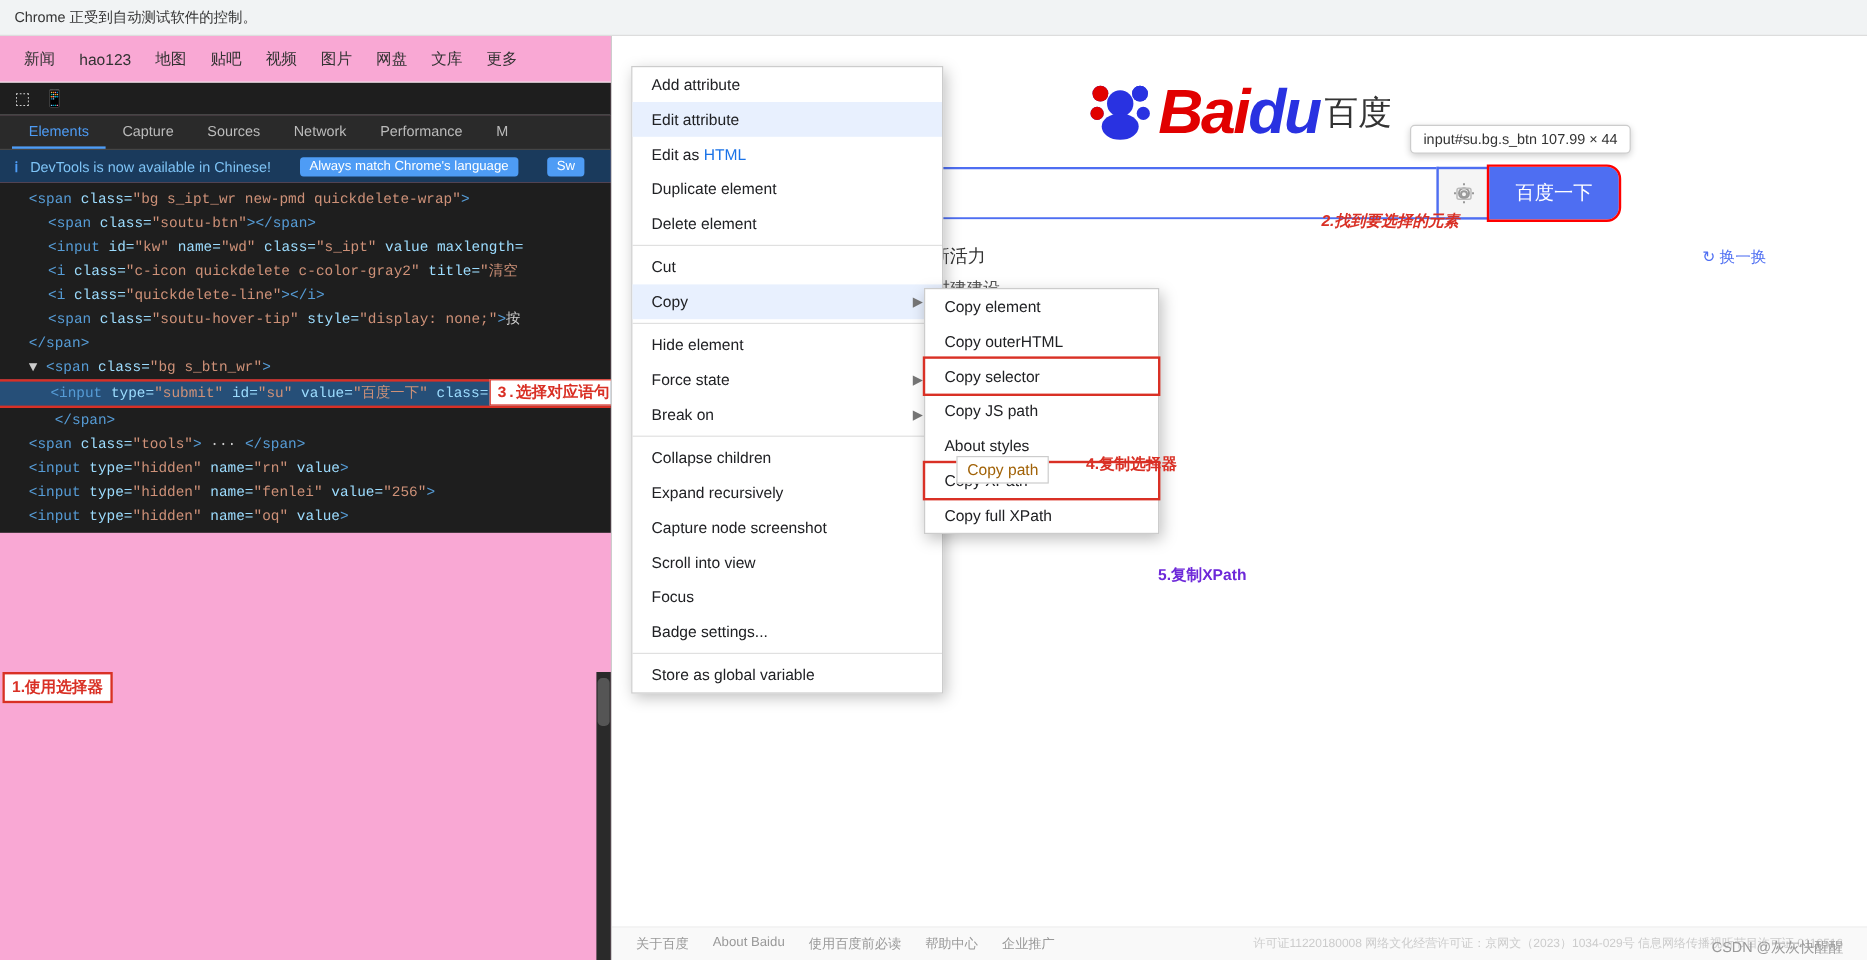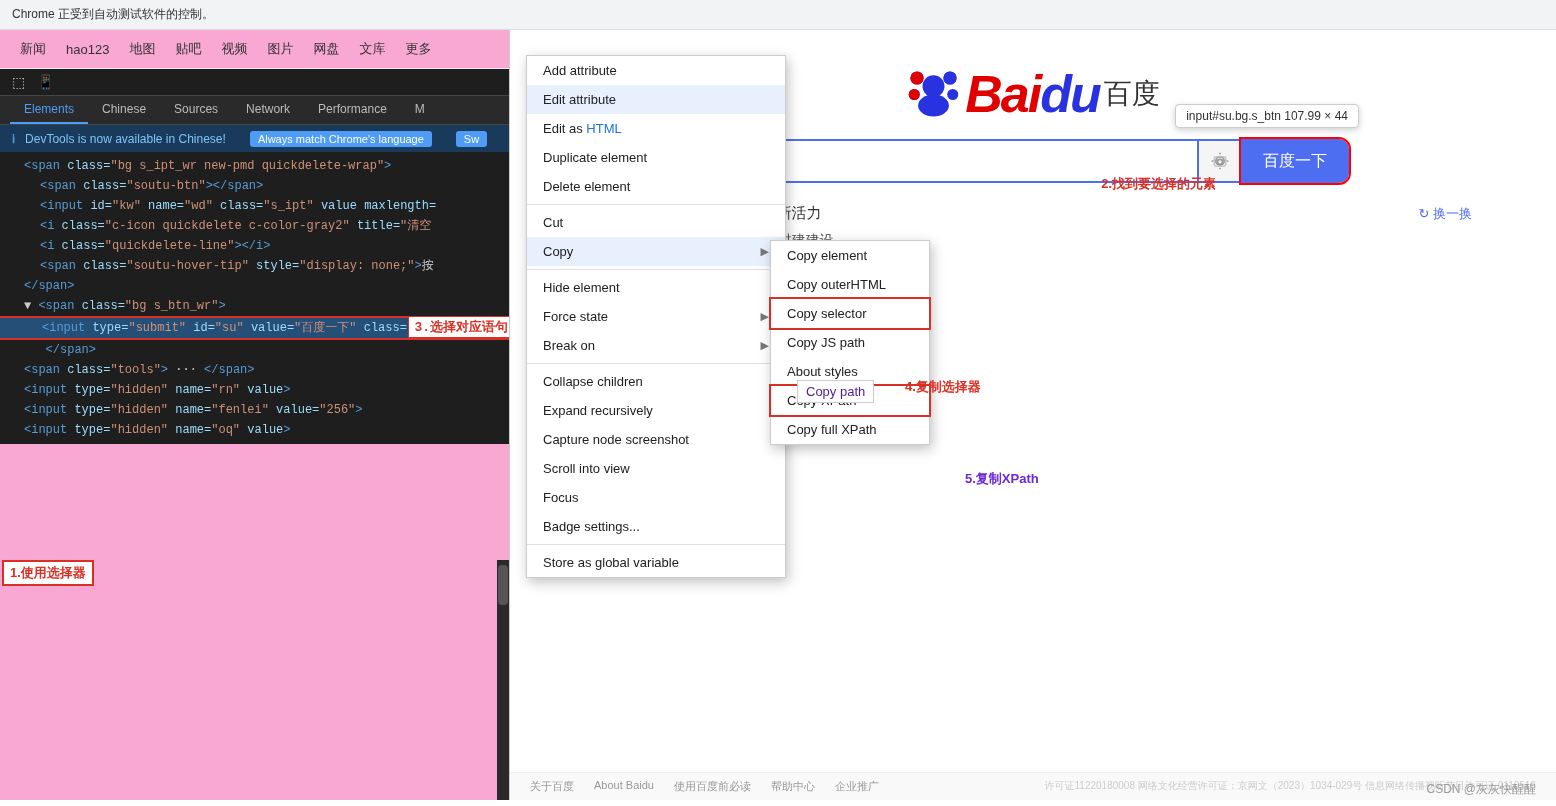--- a/index.html
+++ b/index.html
@@ -154,21 +154,21 @@
     }
 
     
     .copy-submenu {
       position: absolute;
       left: 770px;
       top: 240px;
       background: #fff;
       border: 1px solid #ccc;
       box-shadow: 2px 4px 12px rgba(0,0,0,0.25);
-      width: 160px;
+      width: 196px;
       z-index: 101;
       font-size: 13px;
     }
 
     .copy-submenu-item {
       padding: 7px 16px;
       cursor: pointer;
       color: #202124;
     }
     .copy-submenu-item.highlighted {
@@ -328,21 +328,21 @@
       <span>更多</span>
     </div>
 
     <div class="devtools-toolbar">
       <button class="devtools-toolbar-btn">⬚</button>
       <button class="devtools-toolbar-btn">📱</button>
     </div>
 
     <div class="devtools-tabs">
       <div class="devtools-tab active">Elements</div>
-      <div class="devtools-tab">Chinese</div>
+      <div class="devtools-tab">Capture</div>
       <div class="devtools-tab">Sources</div>
       <div class="devtools-tab">Network</div>
       <div class="devtools-tab">Performance</div>
       <div class="devtools-tab">M</div>
     </div>
 
     <div class="info-bar">
       <span class="info-icon">ℹ</span>
       <span>DevTools is now available in Chinese!</span>
       <button class="lang-btn">Always match Chrome's language</button>
@@ -438,21 +438,21 @@
           <circle cx="12" cy="13" r="3"></circle>
         </svg>
       </div>
       <div style="position:relative;">
         
         <div class="tooltip-box">input#su.bg.s_btn  107.99 × 44</div>
         <button class="search-btn search-btn-highlight">百度一下</button>
       </div>
     </div>
 
-    <div style="position:absolute; right:340px; top:145px; color:#d93025; font-size:13px; font-weight:bold; z-index:50;">2.找到要选择的元素</div>
+    <div style="position:absolute; right:340px; top:145px; color:#d93025; font-size:13px; font-weight:bold; z-index:50;font-style:italic;">2.找到要选择的元素</div>
 
     <div style="position:absolute; left:395px; top:348px; color:#d93025; font-size:13px; font-weight:bold; z-index:102;">4.复制选择器</div>
 
     <div style="position:absolute; left:455px; top:440px; color:#6d28d9; font-size:13px; font-weight:bold; z-index:102;">5.复制XPath</div>
 
     <div class="search-results" style="margin-top:20px; padding: 0 60px;">
       <div style="display:flex; align-items:center; gap:10px; margin-bottom:8px;">
         <span style="color:#d93025; font-size:18px; font-weight:bold;">3</span>
         <span style="font-size:15px; color:#333;">3  文化底蕴增添文旅消费新活力</span>
         <span style="margin-left:auto; color:#4e6ef2; font-size:13px; cursor:pointer;">↻ <span>换一换</span></span>
@@ -552,15 +552,15 @@
     <span>About styles</span>
   </div>
   <div class="copy-submenu-item highlighted" style="outline:2px solid #d93025;">
     <span>Copy XPath</span>
   </div>
   <div class="copy-submenu-item">
     <span>Copy full XPath</span>
   </div>
 </div>
 
-<div style="position:absolute; left:797px; top:380px; background:#fff; border:1px solid #ccc; padding:3px 8px; font-size:13px; font-weight:normal; color:#4c1d95; z-index:200; pointer-events:none;">Copy path</div>
+<div style="position:absolute; left:797px; top:380px; background:#fff; border:1px solid #ccc; padding:3px 8px; font-size:13px; font-weight:normal; color:#a16207; z-index:200; pointer-events:none;">Copy path</div>
 
 <div class="csdn-mark">CSDN @灰灰快醒醒</div>
 
 </body></html>

